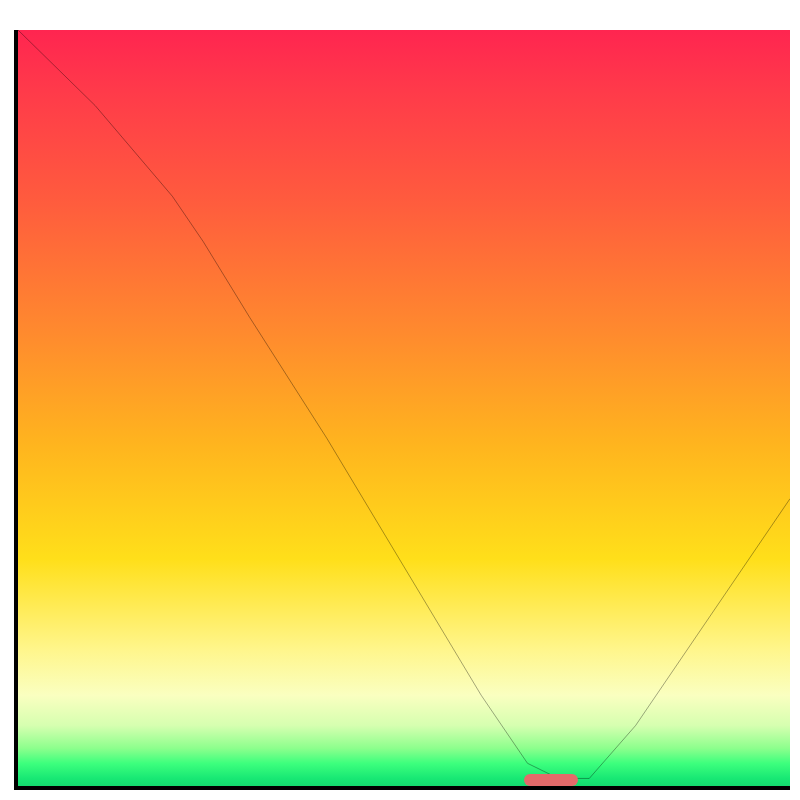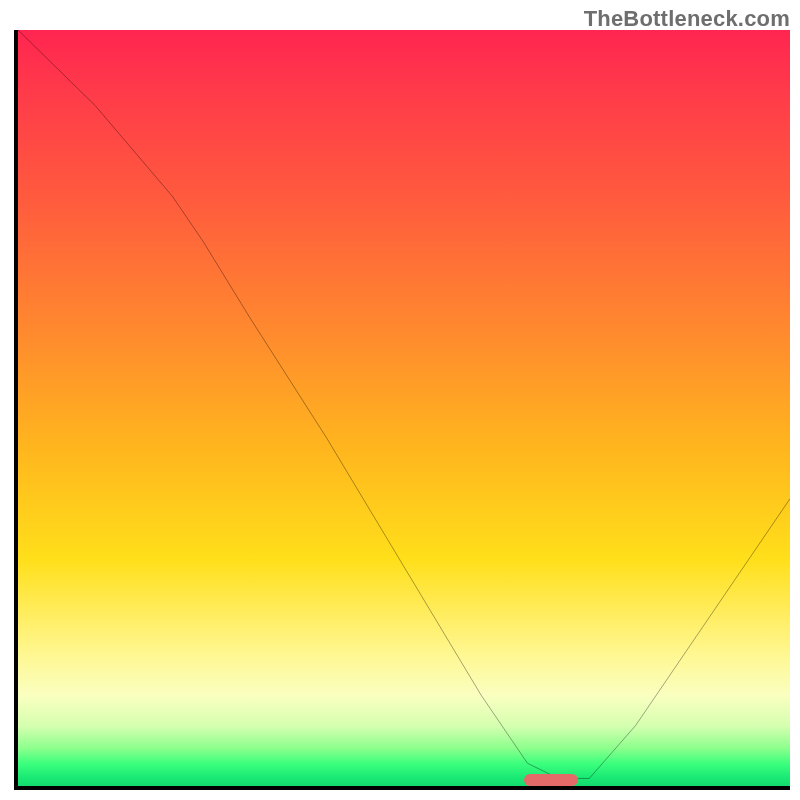--- a/index.html
+++ b/index.html
@@ -72,21 +72,20 @@
     border-radius: 7px;
     left: var(--mx);
     bottom: var(--my);
   }
 </style>
 </head>
 <body>
 
 <div class="chart-container">
 
-  <div class="watermark">TheBottleneck.com</div>
 
   <div class="plot-area">
     <div class="gradient-bg"></div>
 
     <svg class="curve-overlay" viewBox="0 0 100 100" preserveAspectRatio="none">
       <path id="curve-path" fill="none" stroke="#000000" stroke-width="0.35" vector-effect="non-scaling-stroke" d="M0.00 0.00 L10.00 10.00 L20.00 22.00 L24.00 28.00 L30.00 38.00 L40.00 54.00 L50.00 71.00 L60.00 88.00 L66.00 97.00 L70.00 99.00 L74.00 99.00 L80.00 92.00 L88.00 80.00 L100.00 62.00"></path>
     </svg>
 
     <div id="marker" class="marker" style="--mx: 505.65999999999997px; --my: 0px; --mw: 54.040000000000006px; --mh: 12.096px; --mc: #e46a6a;"></div>
   </div>

